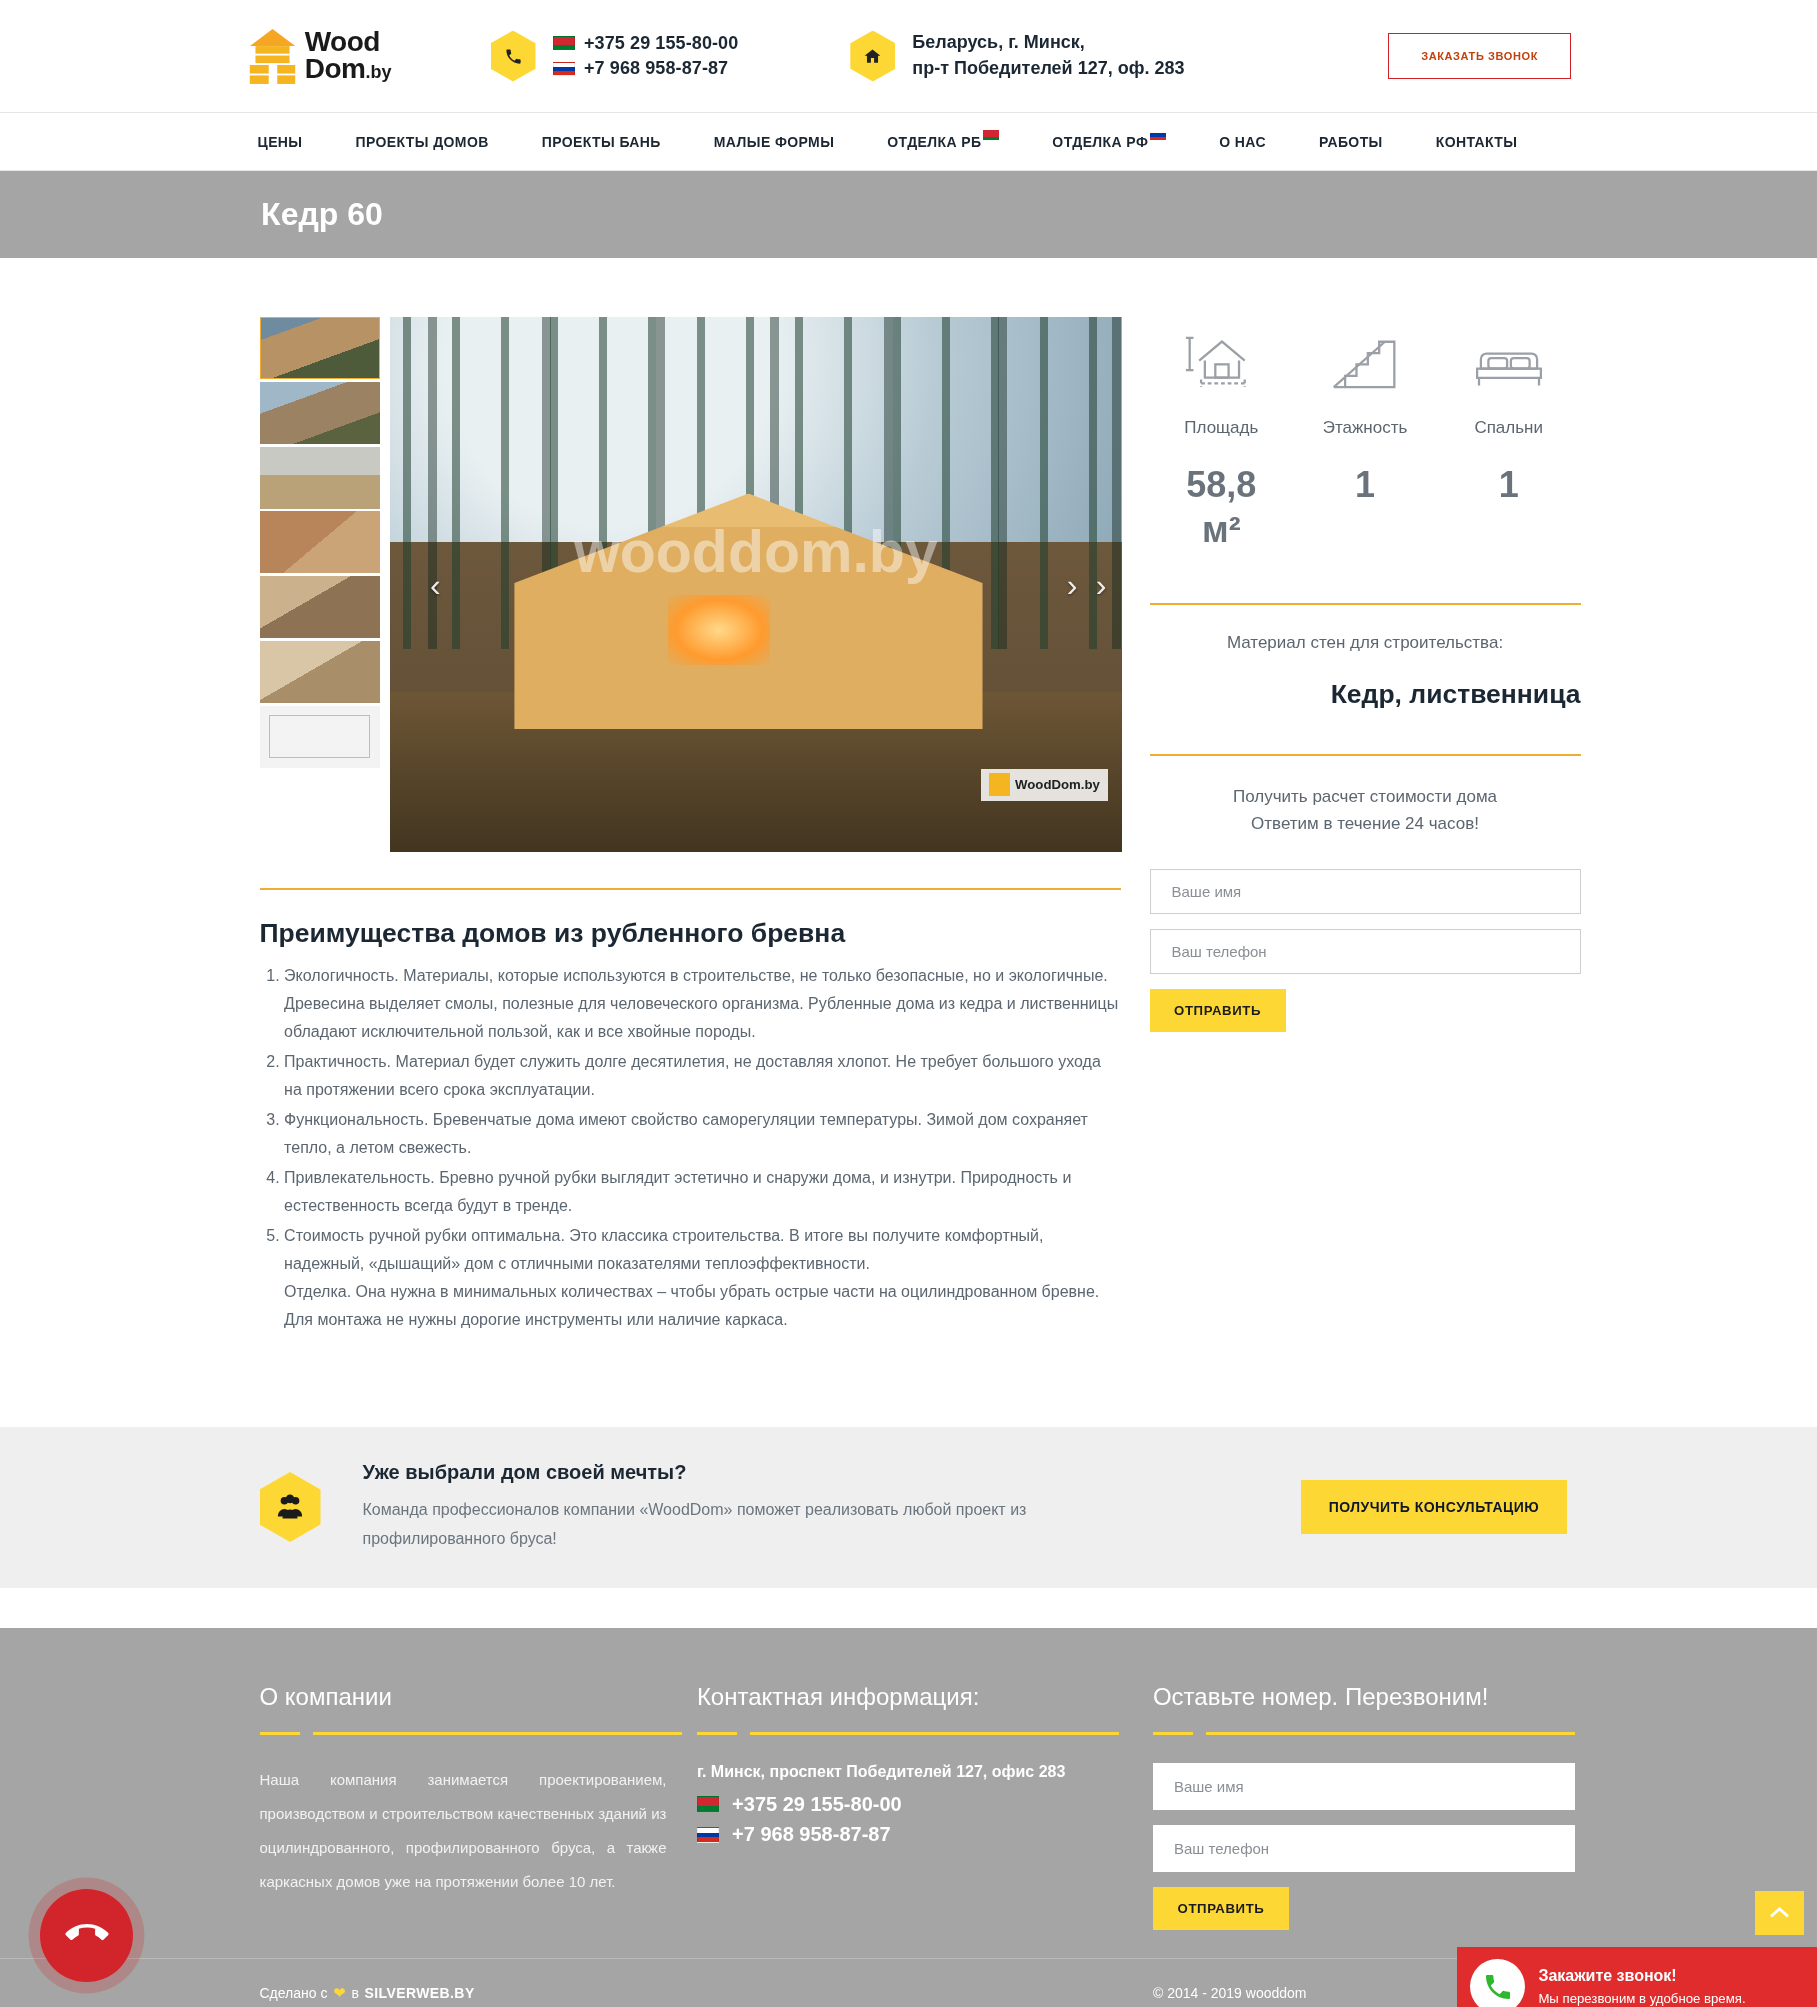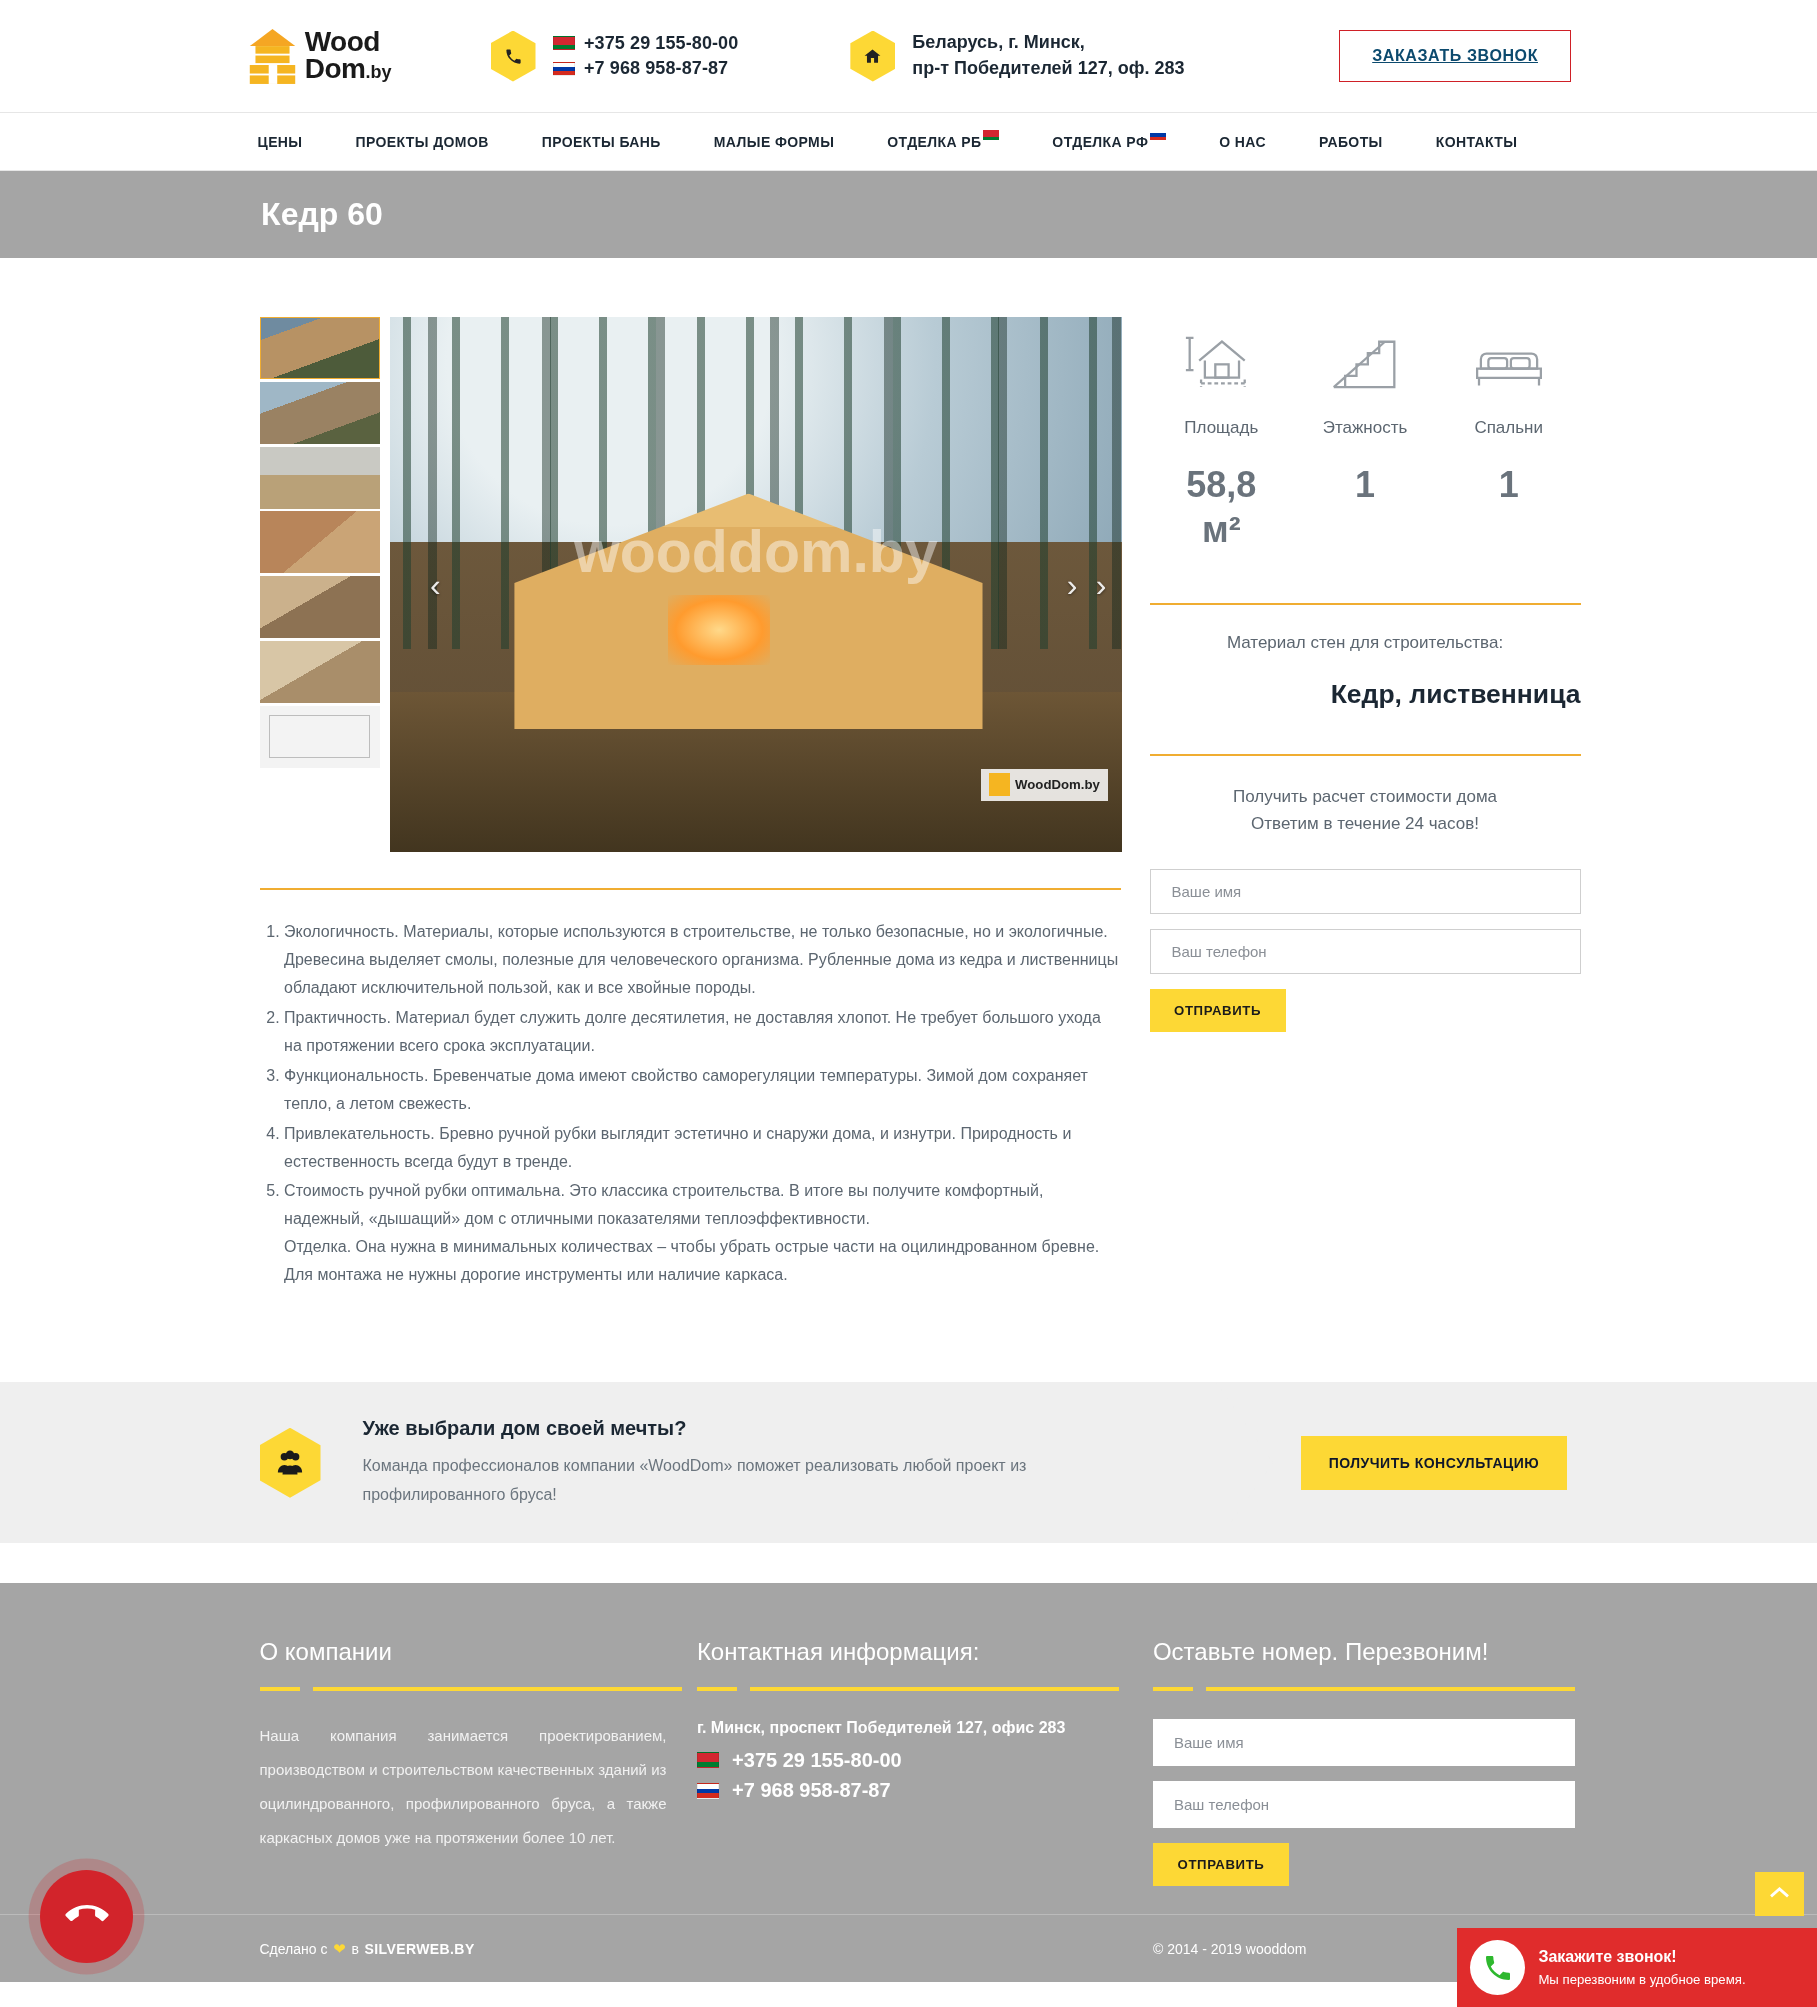--- a/index.html
+++ b/index.html
@@ -36,23 +36,23 @@
   .flag-by { background: linear-gradient(to bottom, #d22730 0 66%, #007c30 66% 100%); }
   .flag-ru { background: linear-gradient(to bottom, #fff 0 33%, #0039a6 33% 66%, #d52b1e 66% 100%); }
   .phone { font-size: 18px; font-weight: bold; color: #1b2733; letter-spacing: 0.1px; }
   .addr-line { font-size: 18px; font-weight: bold; color: #1b2733; line-height: 25.6px; }
 
   .hexblock.addr { margin-left: 112px; }
   .hexblock.phones { margin-left: 55px; }
 
   .callback-btn {
     margin-left: auto; margin-right: 9.5px;
-    border: 1.9px solid #cf2027; color: #0c4a6e; background: #fff;
-    font-size: 16px; font-weight: bold; letter-spacing: 0.6px;
-    padding: 16px 32px; cursor: pointer; text-decoration: underline;
+    border: 1.9px solid #cf2027; color: #c2410c; background: #fff;
+    font-size: 11px; font-weight: bold; letter-spacing: 0.6px;
+    padding: 16px 32px; cursor: pointer;
   }
 
   
   nav { border-top: 0.9px solid #e6e6e6; border-bottom: 0.9px solid #e6e6e6; height: 59px; background:#fff;}
   .nav-inner { width: 1344px; margin: 0 auto; display: flex; align-items: center; height: 100%; padding-left: 21px;}
   .nav-item {
     font-size: 14px; font-weight: bold; color: #1b2733; letter-spacing: 0.4px;
     margin-right: 53px; cursor: pointer; white-space: nowrap; position: relative;
     display: inline-flex; align-items: flex-start;
   }
@@ -347,20 +347,21 @@
             <span>WoodDom.by</span>
           </div>
           <div class="arrow prev">‹</div>
           <div class="arrow next2">›</div>
           <div class="arrow next">›</div>
         </div>
       </div>
 
       <div class="divider-orange"></div>
 
+      <h2 class="adv-title">Преимущества домов из рубленного бревна</h2>
       <ol class="adv" id="adv-list">
           <li>
             <p>Экологичность. Материалы, которые используются в строительстве, не только безопасные, но и экологичные. Древесина выделяет смолы, полезные для человеческого организма. Рубленные дома из кедра и лиственницы обладают исключительной пользой, как и все хвойные породы.</p>
           </li>
           <li>
             <p>Практичность. Материал будет служить долге десятилетия, не доставляя хлопот. Не требует большого ухода на протяжении всего срока эксплуатации.</p>
           </li>
           <li>
             <p>Функциональность. Бревенчатые дома имеют свойство саморегуляции температуры. Зимой дом сохраняет тепло, а летом свежесть.</p>
           </li>

